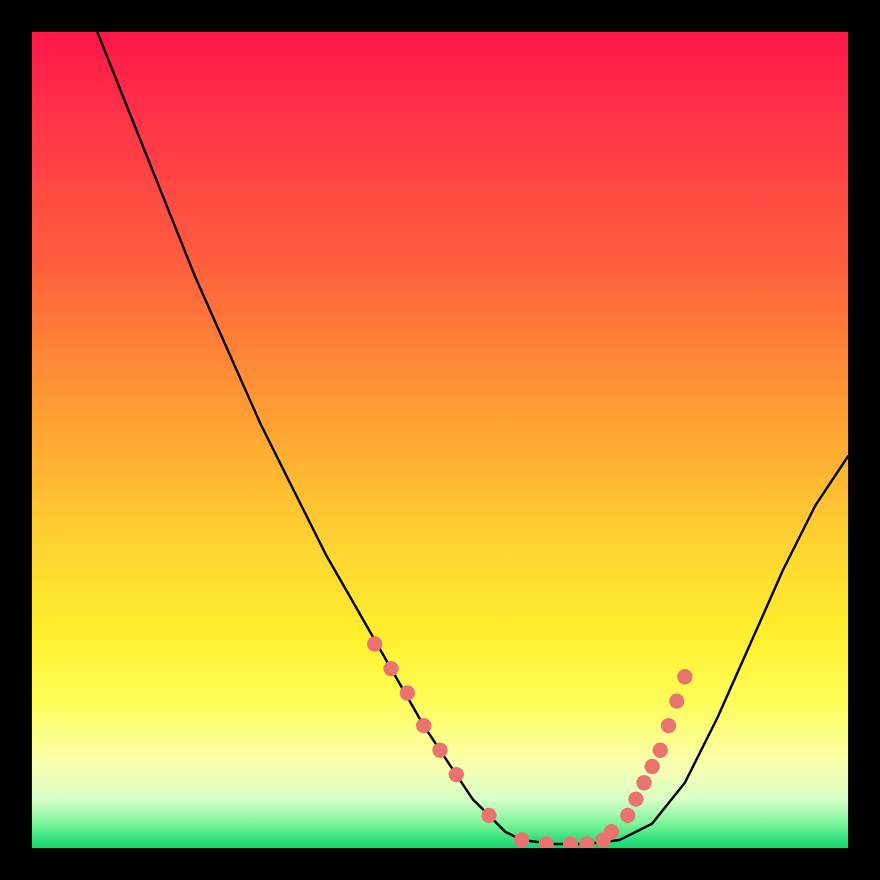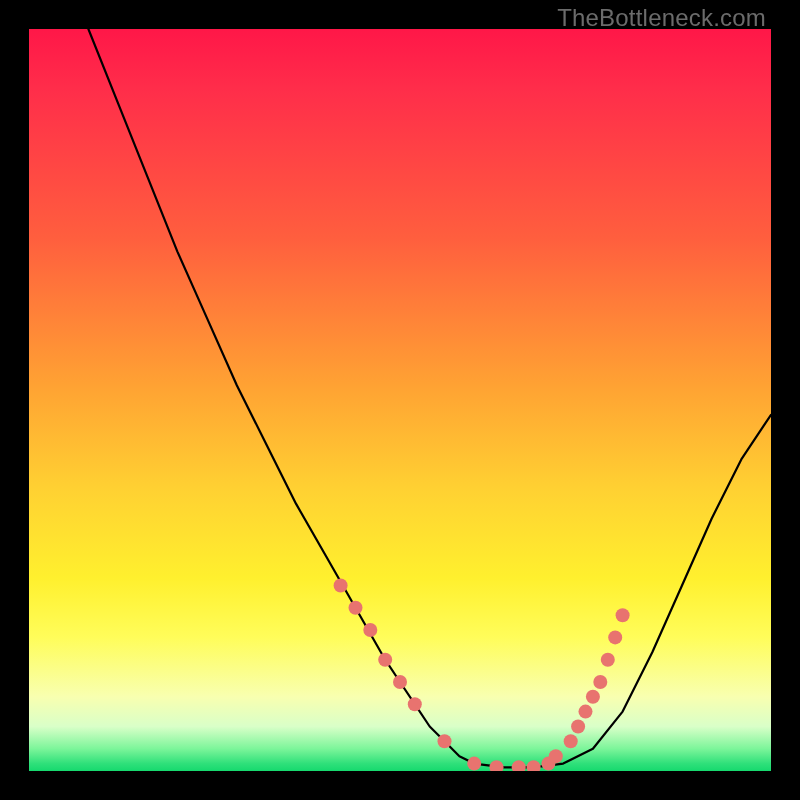--- a/index.html
+++ b/index.html
@@ -56,21 +56,20 @@
     height: 742px;
     pointer-events: none;
   }
 </style>
 </head>
 <body>
 
 <div class="frame">
   <div class="plot-area"></div>
 
-  <div class="watermark">TheBottleneck.com</div>
 
   <svg class="curve-layer" viewBox="0 0 742 742" preserveAspectRatio="none">
     <path id="curve-path" fill="none" stroke="#000" stroke-width="2.2" stroke-linecap="round" stroke-linejoin="round" d="M59.4 0.0 L89.0 74.2 L118.7 148.4 L148.4 222.6 L178.1 289.4 L207.8 356.2 L237.4 415.5 L267.1 474.9 L296.8 526.8 L326.5 578.8 L356.2 630.7 L371.0 653.0 L385.8 675.2 L400.7 697.5 L415.5 712.3 L430.4 727.2 L445.2 734.6 L474.9 738.3 L504.6 738.3 L534.2 734.6 L563.9 719.7 L593.6 682.6 L623.3 623.3 L653.0 556.5 L682.6 489.7 L712.3 430.4 L742.0 385.8"></path>
     <g id="marker-group">
         <circle cx="311.6" cy="556.5" r="7" fill="#e8736f"></circle>
         <circle cx="326.5" cy="578.8" r="7" fill="#e8736f"></circle>
         <circle cx="341.3" cy="601.0" r="7" fill="#e8736f"></circle>
         <circle cx="356.2" cy="630.7" r="7" fill="#e8736f"></circle>
         <circle cx="371.0" cy="653.0" r="7" fill="#e8736f"></circle>
         <circle cx="385.8" cy="675.2" r="7" fill="#e8736f"></circle>

